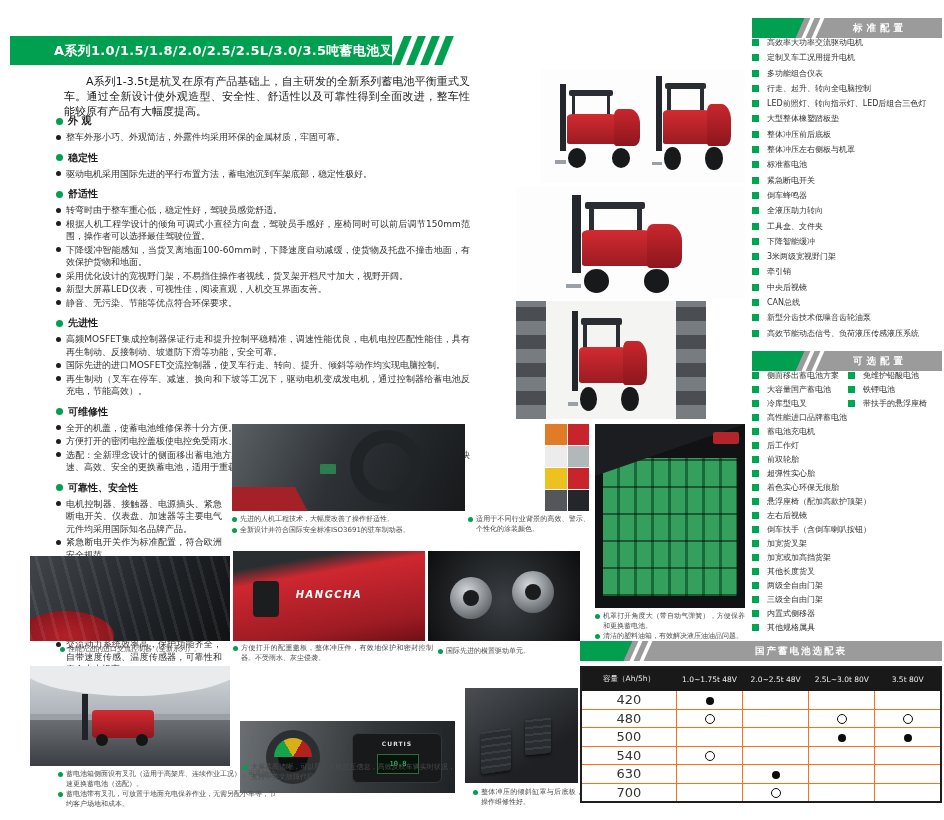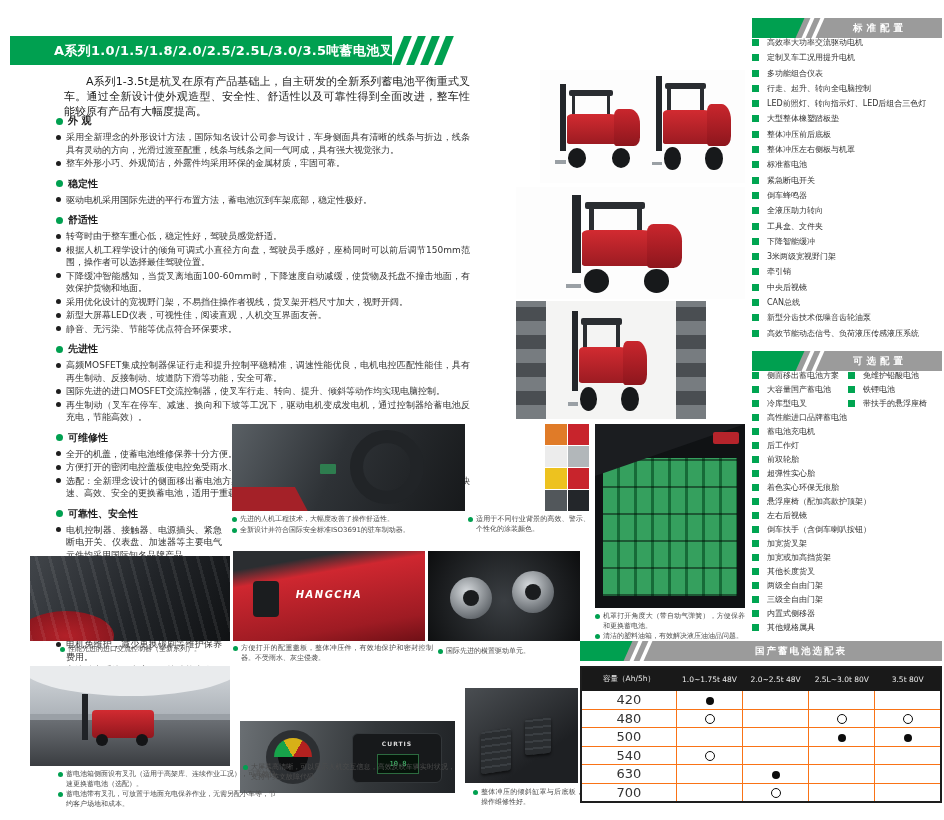--- a/index.html
+++ b/index.html
@@ -145,24 +145,20 @@
   <div class="intro">A系列1-3.5t是杭叉在原有产品基础上，自主研发的全新系列蓄电池平衡重式叉车。通过全新设计使外观造型、安全性、舒适性以及可靠性得到全面改进，整车性能较原有产品有大幅度提高。</div>
 
   <div id="features">
       <div class="feat-section">
         <div class="feat-title">
           <span class="gdot"></span>
           <span>外 观</span>
         </div>
         <div class="feat-item">
           <span class="bdot"></span>
-          <span class="ftxt">采用全新理念的外形设计方法，国际知名设计公司参与设计，车身侧面具有清晰的线条与折边，线条具有灵动的方向，光滑过渡至配重，线条与线条之间一气呵成，具有强大视觉张力。</span>
-        </div>
-        <div class="feat-item">
-          <span class="bdot"></span>
           <span class="ftxt">整车外形小巧、外观简洁，外露件均采用环保的金属材质，牢固可靠。</span>
         </div>
       </div>
       <div class="feat-section">
         <div class="feat-title">
           <span class="gdot"></span>
           <span>稳定性</span>
         </div>
         <div class="feat-item">
           <span class="bdot"></span>

